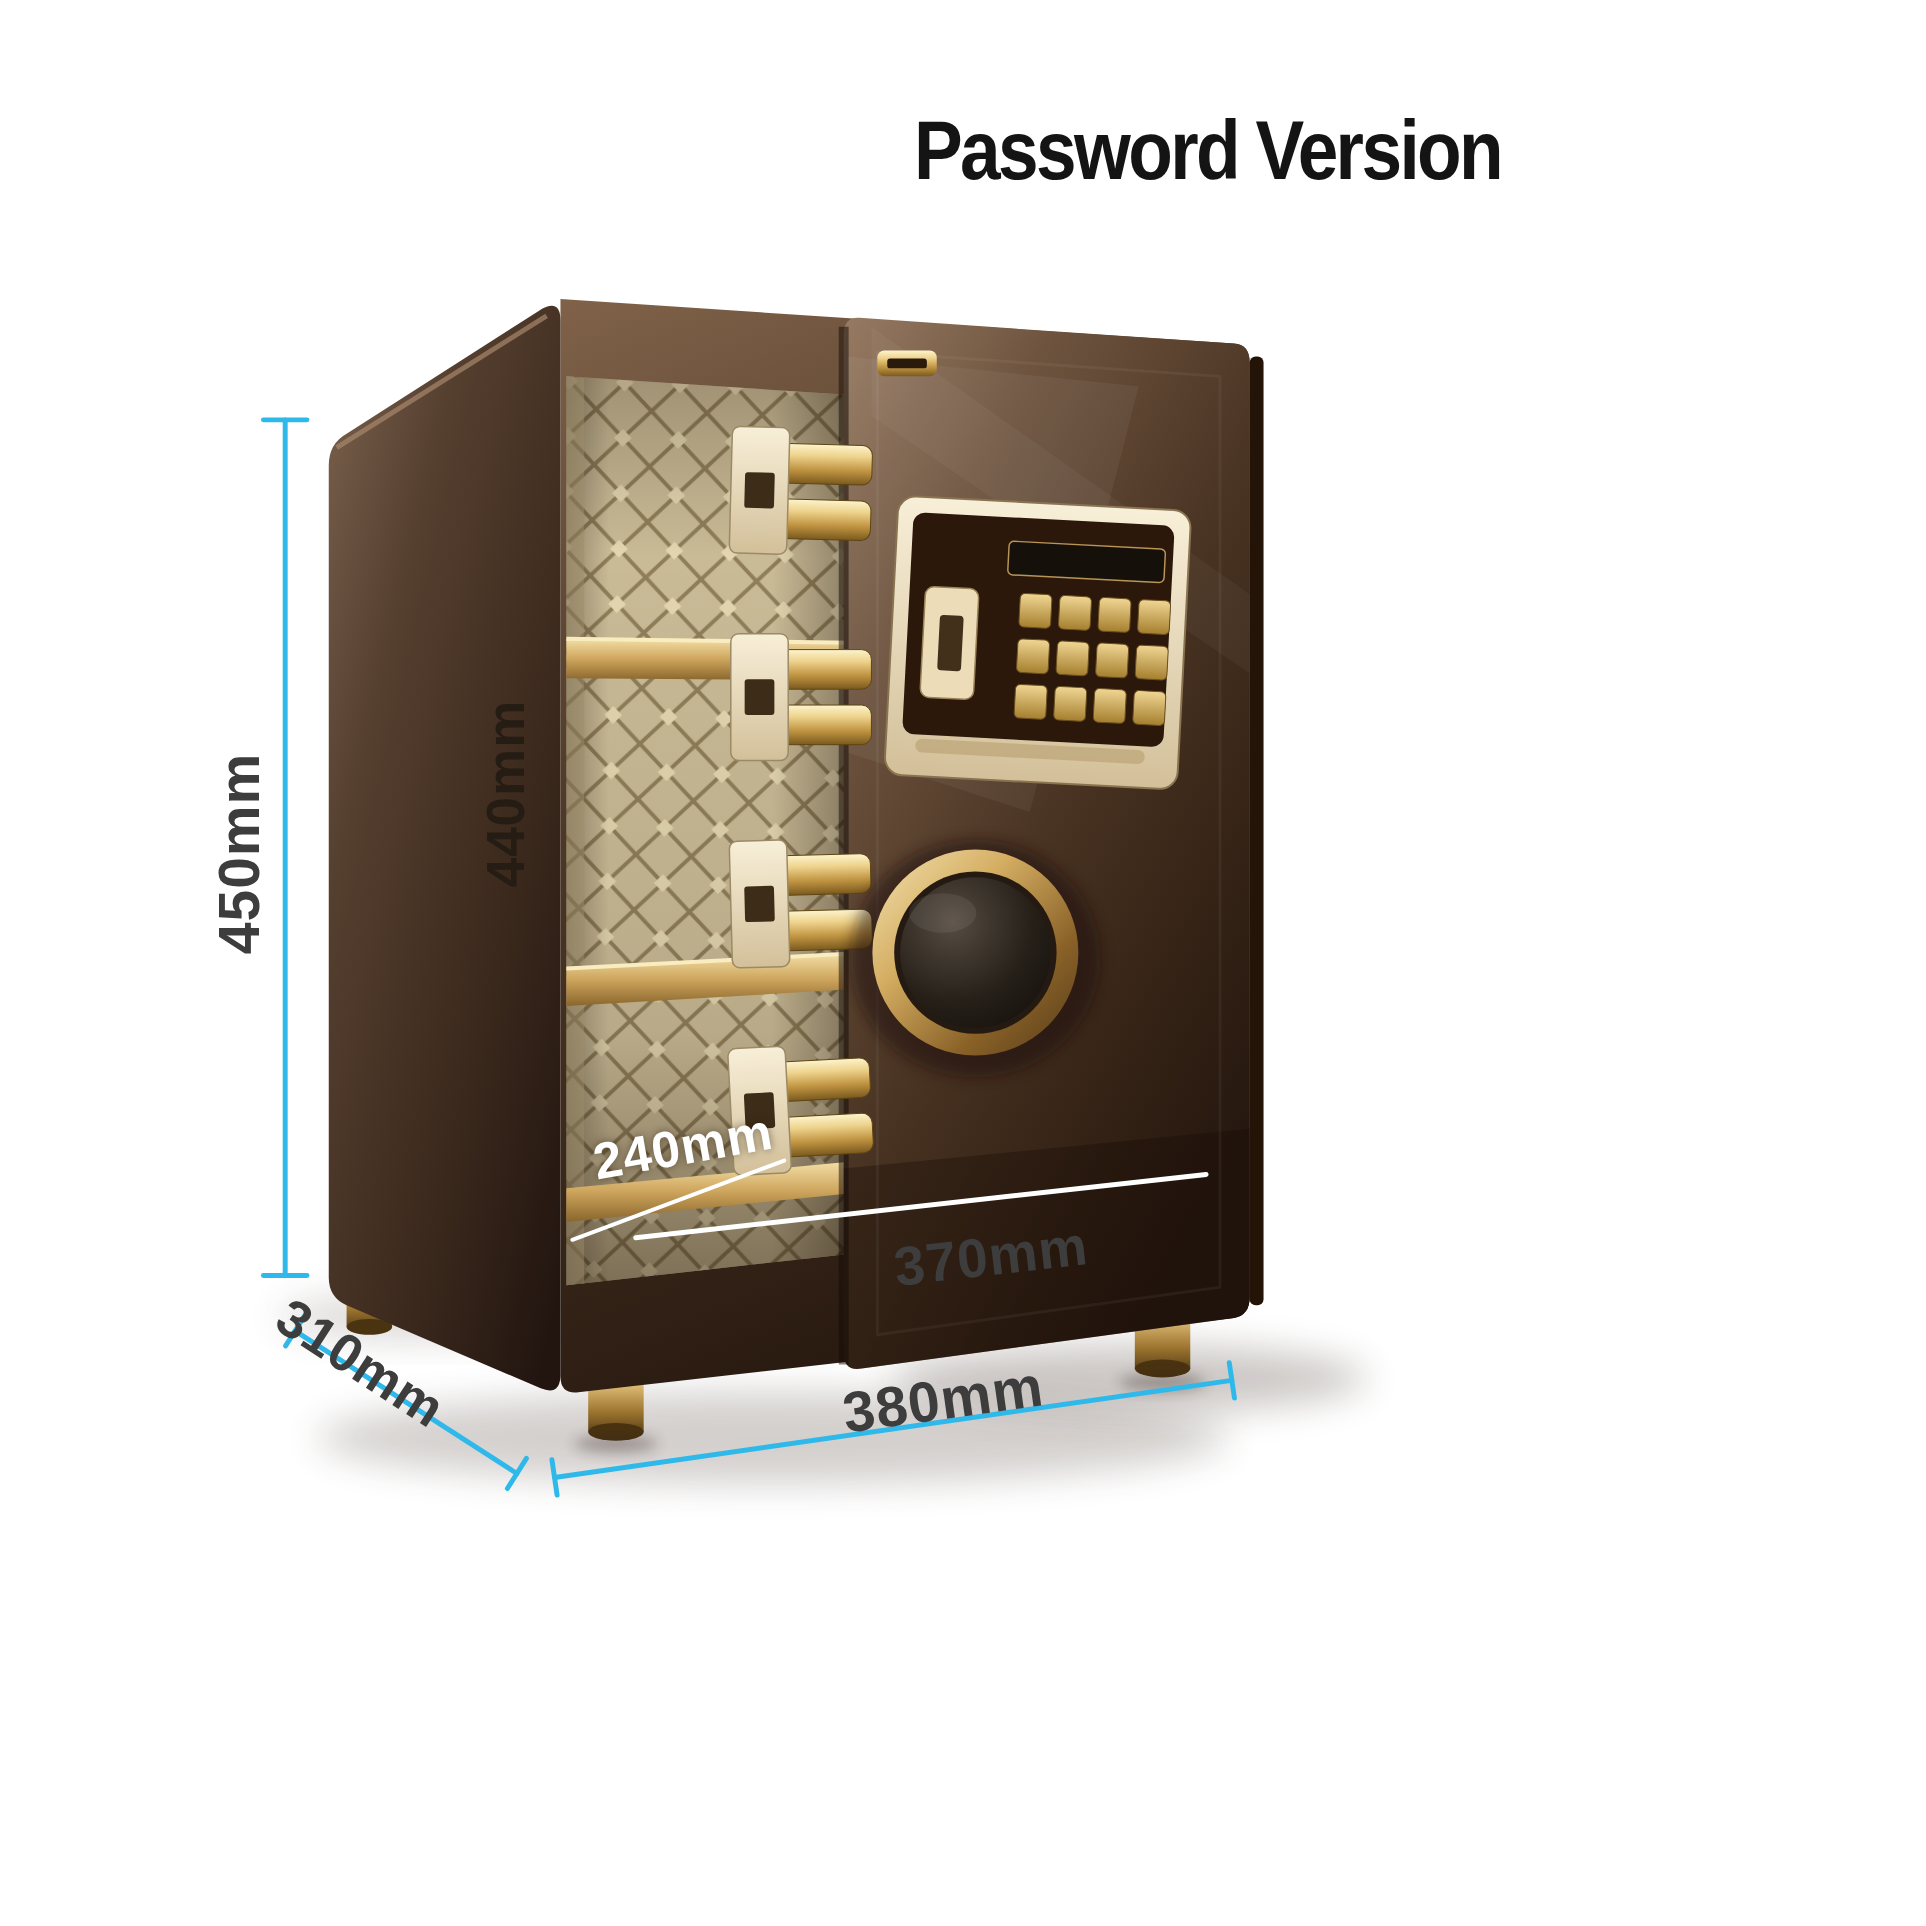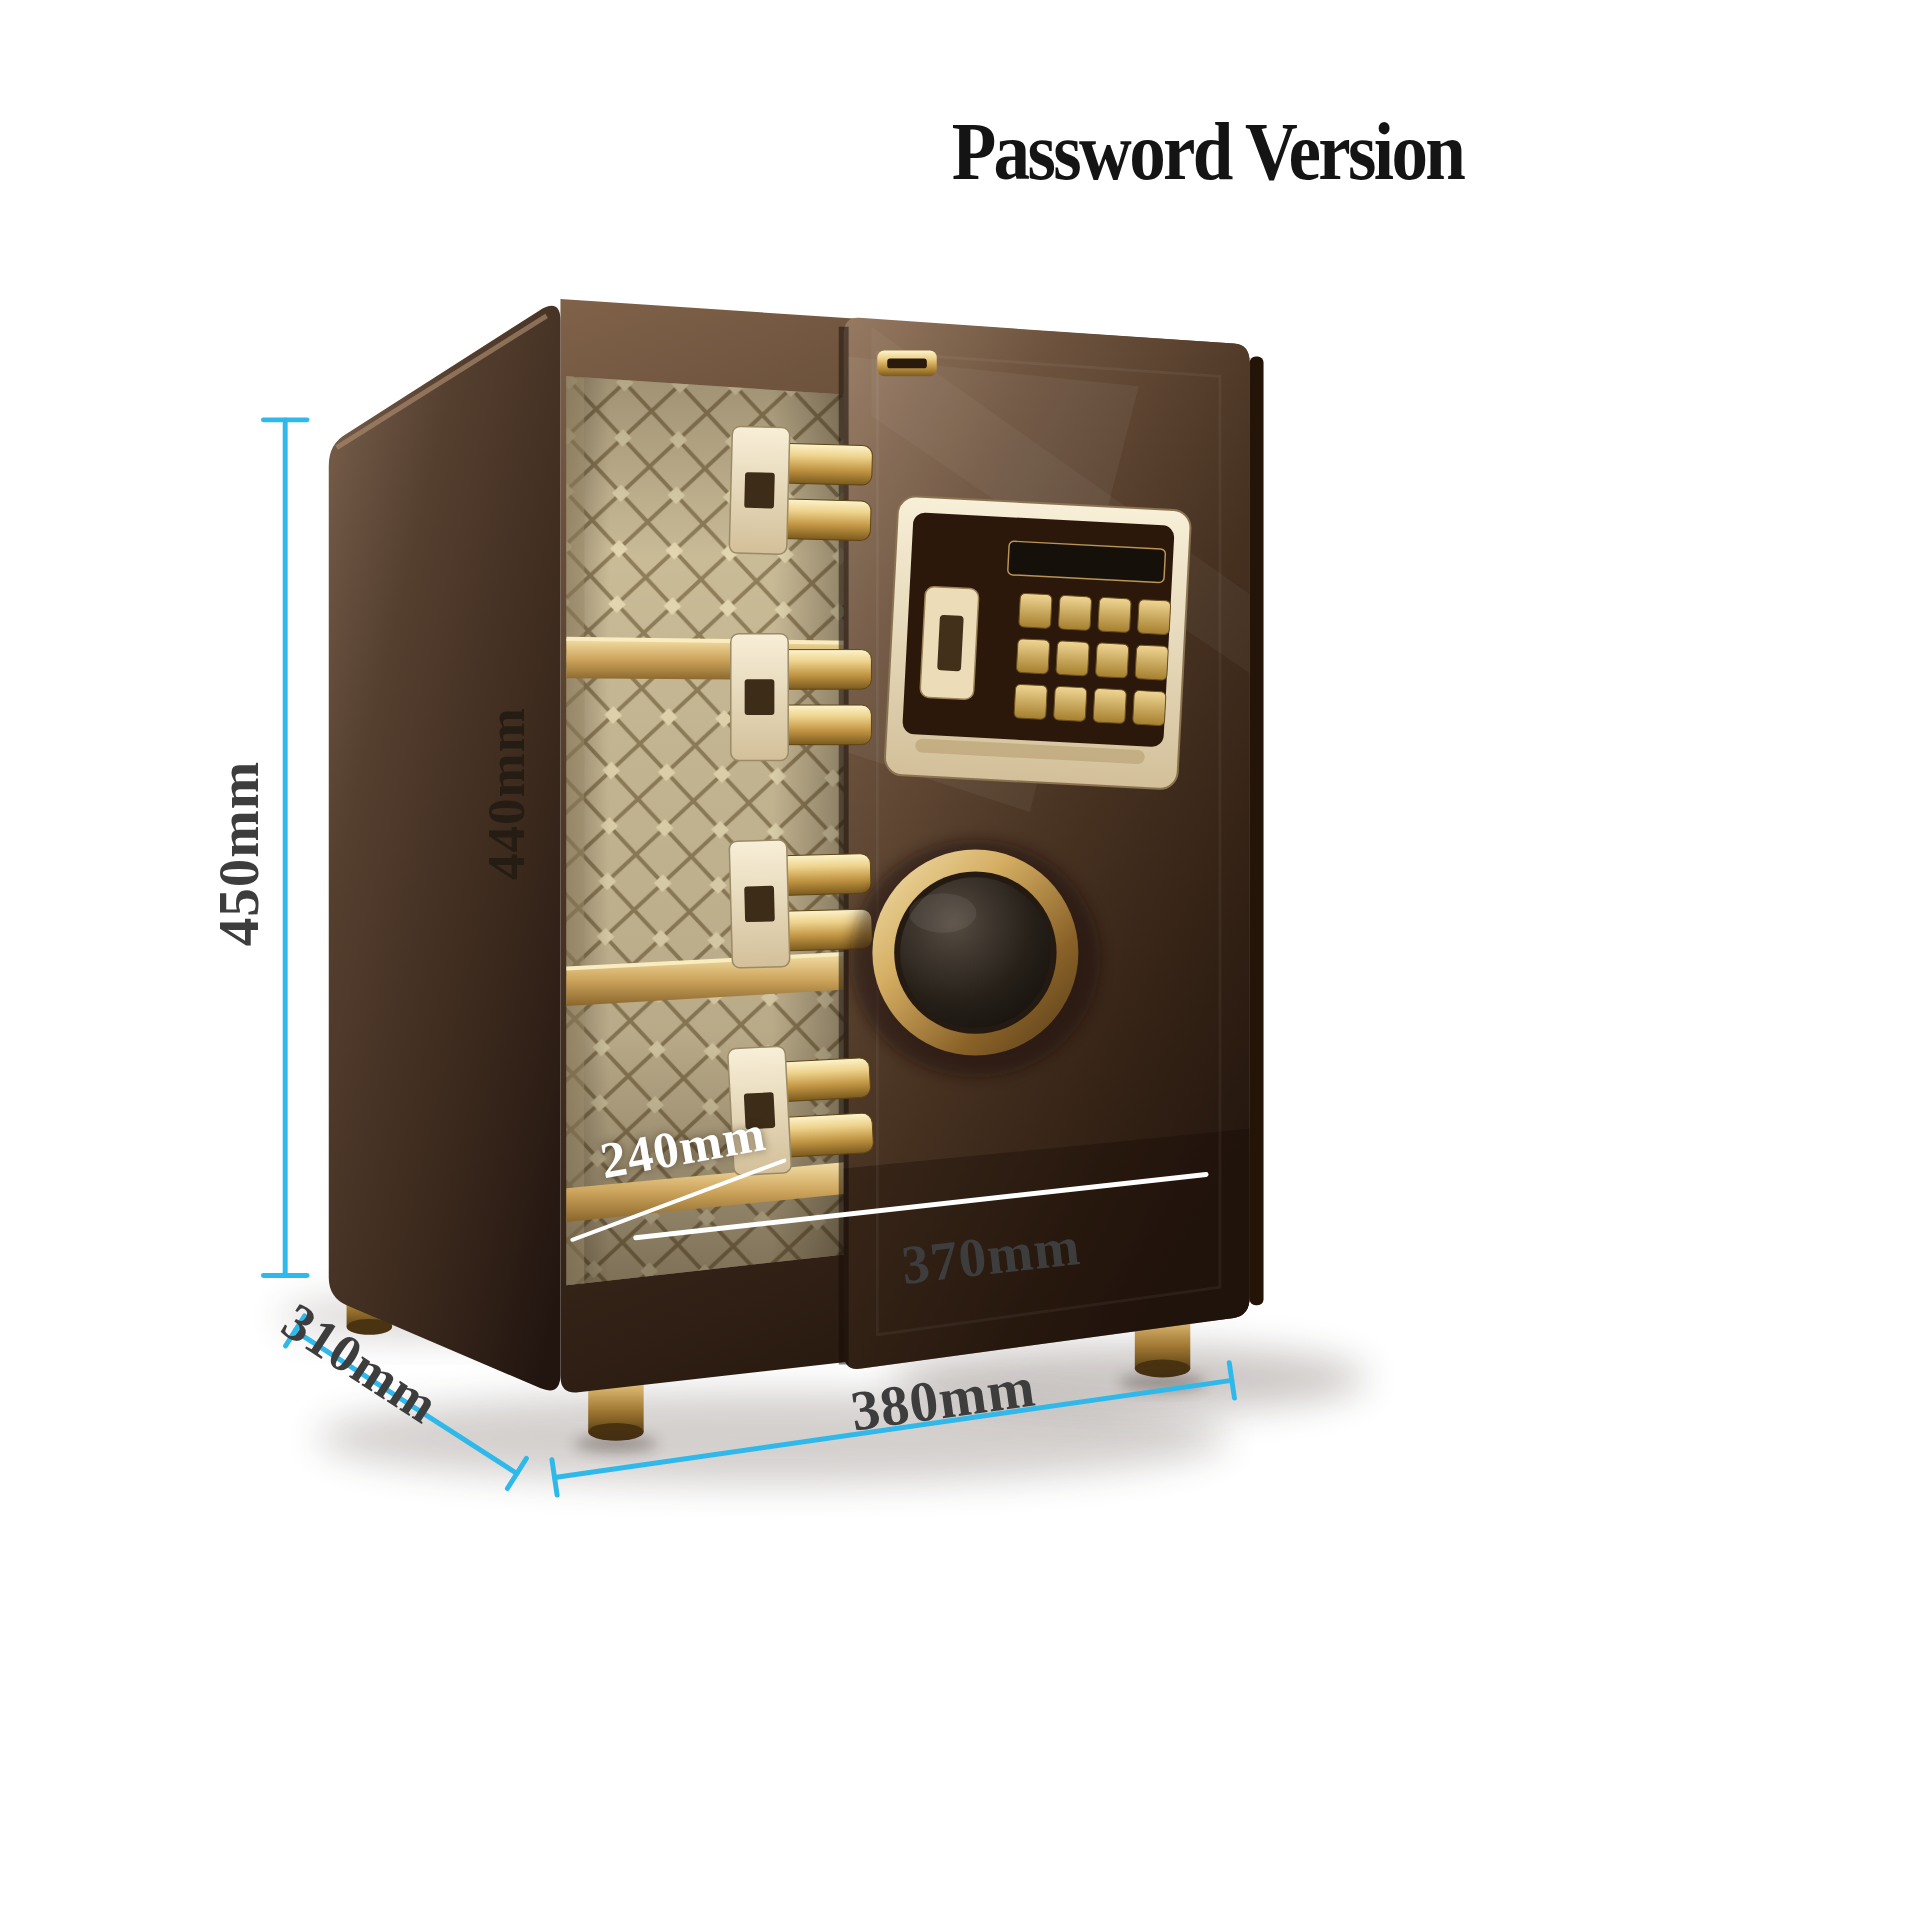--- a/index.html
+++ b/index.html
@@ -1,17 +1,17 @@
 <!DOCTYPE html>
 <html style="--accent-cyan: #2fb9ea; --label-dark: #3d3d3d; --label-brown: #251c13; --label-white: #ffffff; --title-black: #141414; --safe-brown: #4a362a; --interior-beige: #cabb97; --gold: #d8b470; --panel-cream: #efe3c6;"><head>
 <meta charset="utf-8">
 <style>
   html,body{margin:0;padding:0;background:#ffffff;}
   .canvas{position:relative;width:1855px;height:1927px;background:#ffffff;overflow:hidden;
-          font-family:Liberation Serif, serif;}
+          font-family:Liberation Sans, sans-serif;}
   svg{position:absolute;left:0;top:0;}
 
   #title{position:absolute;left:871px;top:103px;width:673px;text-align:center;
          font-size:83px;font-weight:700;letter-spacing:-3px;color:var(--title-black,#141414);
          transform:scaleX(.88);transform-origin:center;white-space:nowrap;}
 
   .dim{position:absolute;display:flex;align-items:center;justify-content:center;
        font-weight:700;white-space:nowrap;letter-spacing:1px;}
   #dim-height      {left:119px;top:824px;width:238px;height:59px;font-size:57px;color:var(--label-dark,#3d3d3d);transform:rotate(-90deg);}
   #dim-inner-height{left:386px;top:764px;width:238px;height:59px;font-size:53px;color:var(--label-brown,#251c13);transform:rotate(-90deg);}

